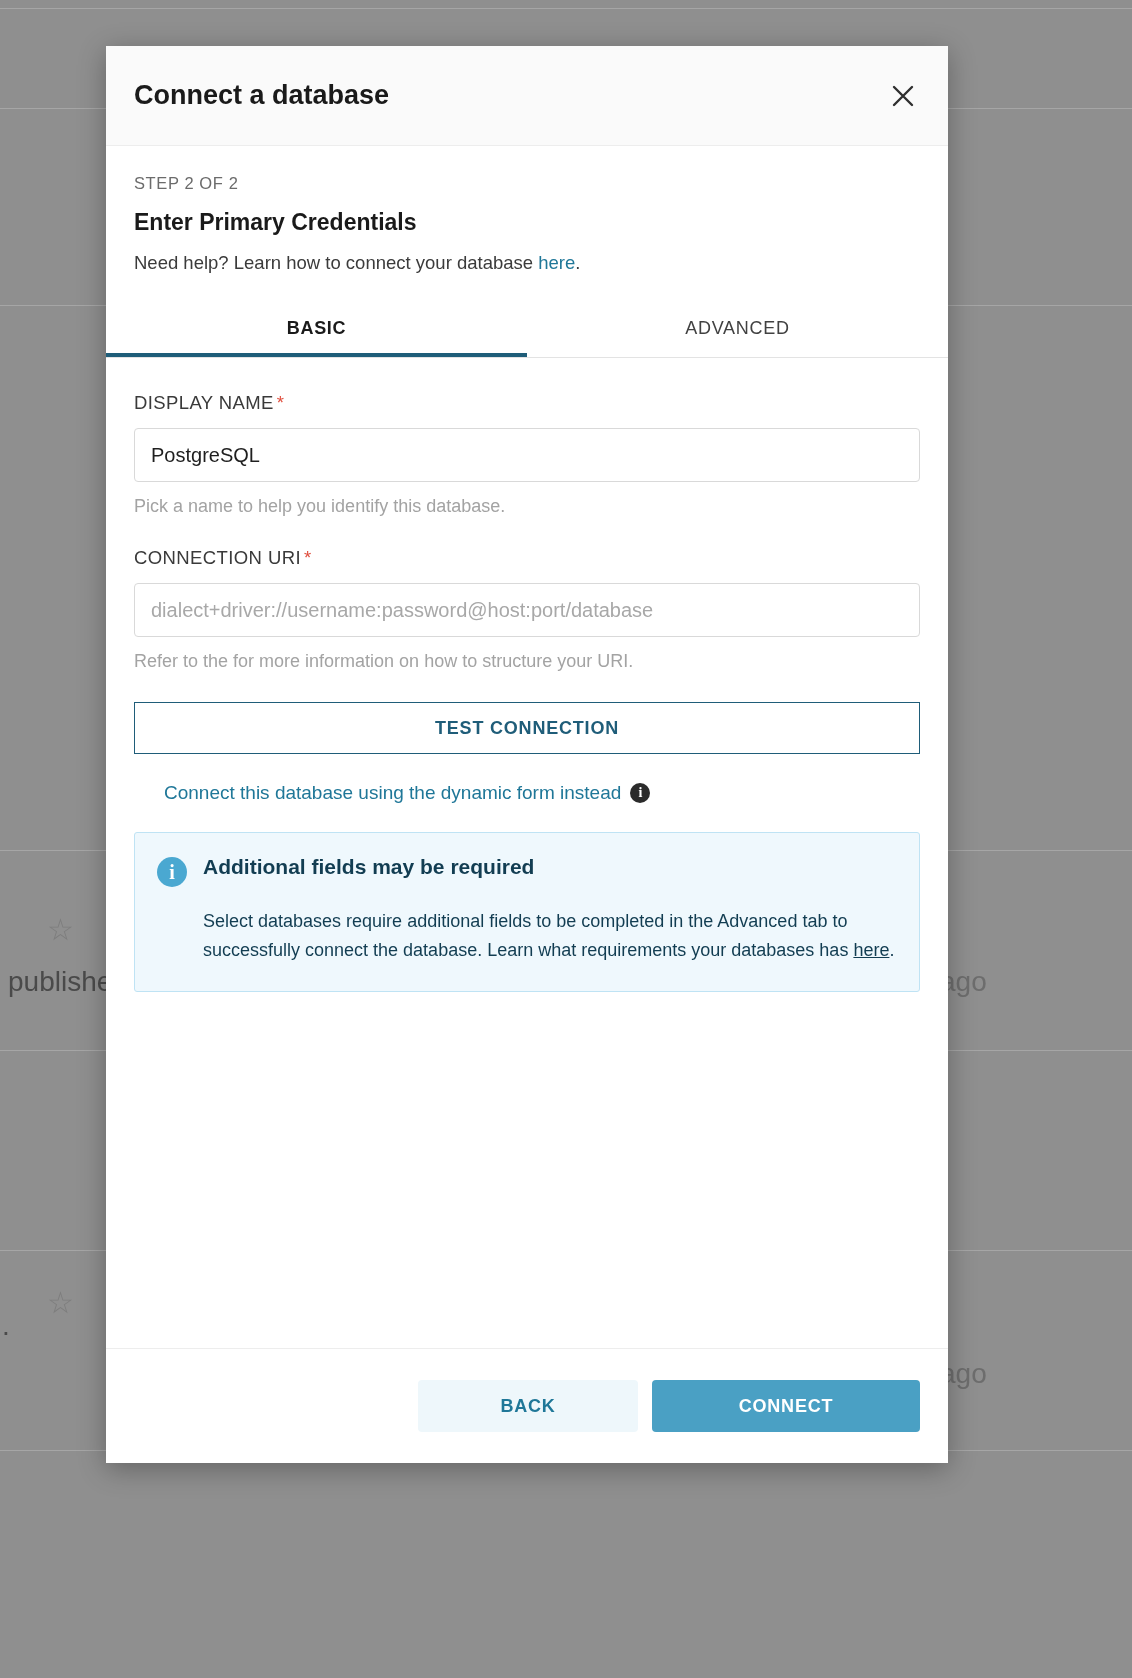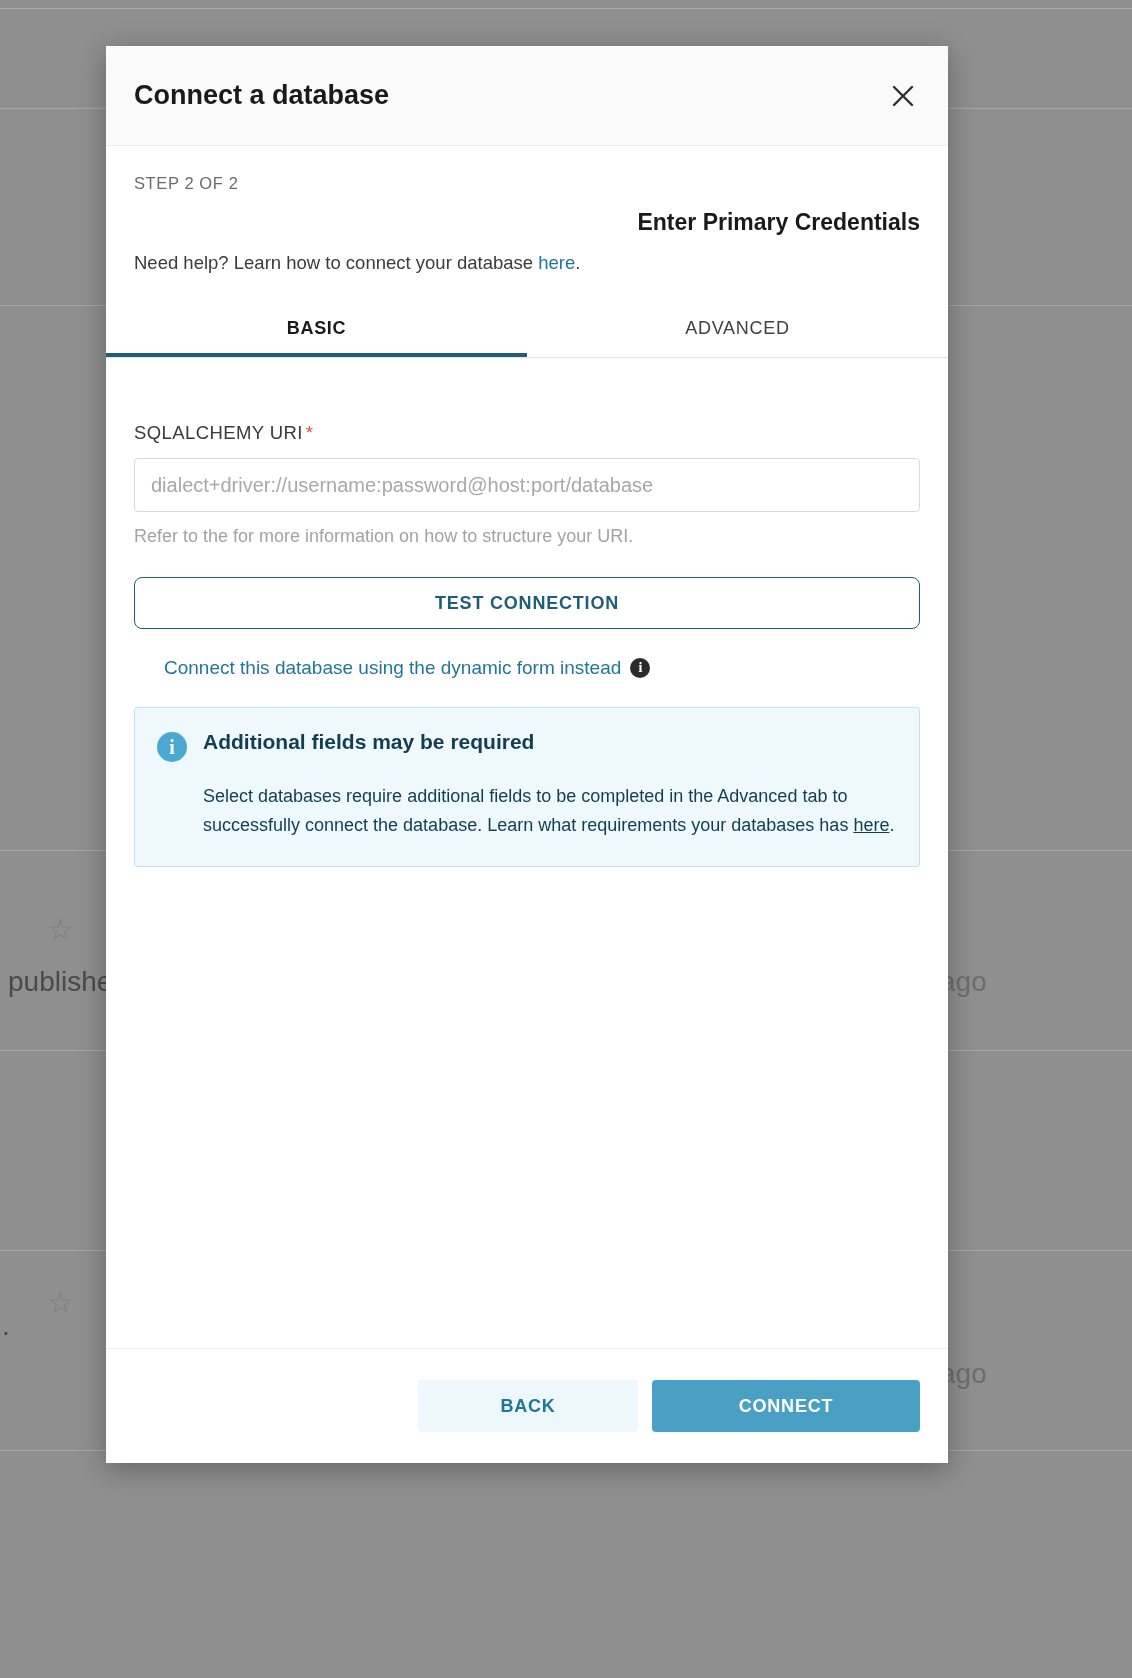--- a/index.html
+++ b/index.html
@@ -99,21 +99,20 @@
     font-size: 16.5px;
     letter-spacing: .6px;
     color: #6b6b6b;
     margin-bottom: 16px;
   }
   .step-title {
     font-size: 23px;
     font-weight: bold;
     color: #1a1a1a;
     margin-bottom: 16px;
-    text-align: right;
   }
   .help-line {
     font-size: 18.5px;
     color: #3b3b3b;
   }
   .help-line a {
     color: #1f7798;
     text-decoration: none;
   }
 
@@ -170,21 +169,21 @@
     margin-top: 14px;
   }
   .spacer-30 { height: 30px; }
 
   .test-btn {
     width: 100%;
     height: 52px;
     margin-top: 30px;
     background: #ffffff;
     border: 1px solid #1f5d79;
-    border-radius: 8px;
+    border-radius: 0;
     color: #1f5d79;
     font-size: 18px;
     font-weight: bold;
     letter-spacing: .8px;
     cursor: pointer;
     font-family: "Liberation Sans", sans-serif;
   }
 
   .dynamic-link-row {
     margin-top: 28px;
@@ -327,26 +326,33 @@
       <div class="help-line"><span>Need help? Learn how to connect your database </span><a href="#">here</a><span>.</span></div>
     </div>
 
     <div class="tabs">
       <div class="tab active">BASIC</div>
       <div class="tab">ADVANCED</div>
     </div>
 
     <div class="form">
 
-
-      <div class="spacer-30"></div>
-
       <div>
         <div class="field-label">
-          <span>SQLALCHEMY URI</span><span class="req">*</span>
+          <span>DISPLAY NAME</span><span class="req">*</span>
+        </div>
+        <input class="text-input" type="text" value="PostgreSQL" style="">
+        <div class="hint">Pick a name to help you identify this database.</div>
+      </div>
+
+      <div class="spacer-30"></div>
+
+      <div>
+        <div class="field-label">
+          <span>CONNECTION URI</span><span class="req">*</span>
         </div>
         <input class="text-input" type="text" placeholder="dialect+driver://username:password@host:port/database" style="">
         <div class="hint">Refer to the for more information on how to structure your URI.</div>
       </div>
 
       <button class="test-btn">TEST CONNECTION</button>
 
       <div class="dynamic-link-row">
         <span class="dynamic-link">Connect this database using the dynamic form instead</span>
         <span class="info-dot">i</span>

